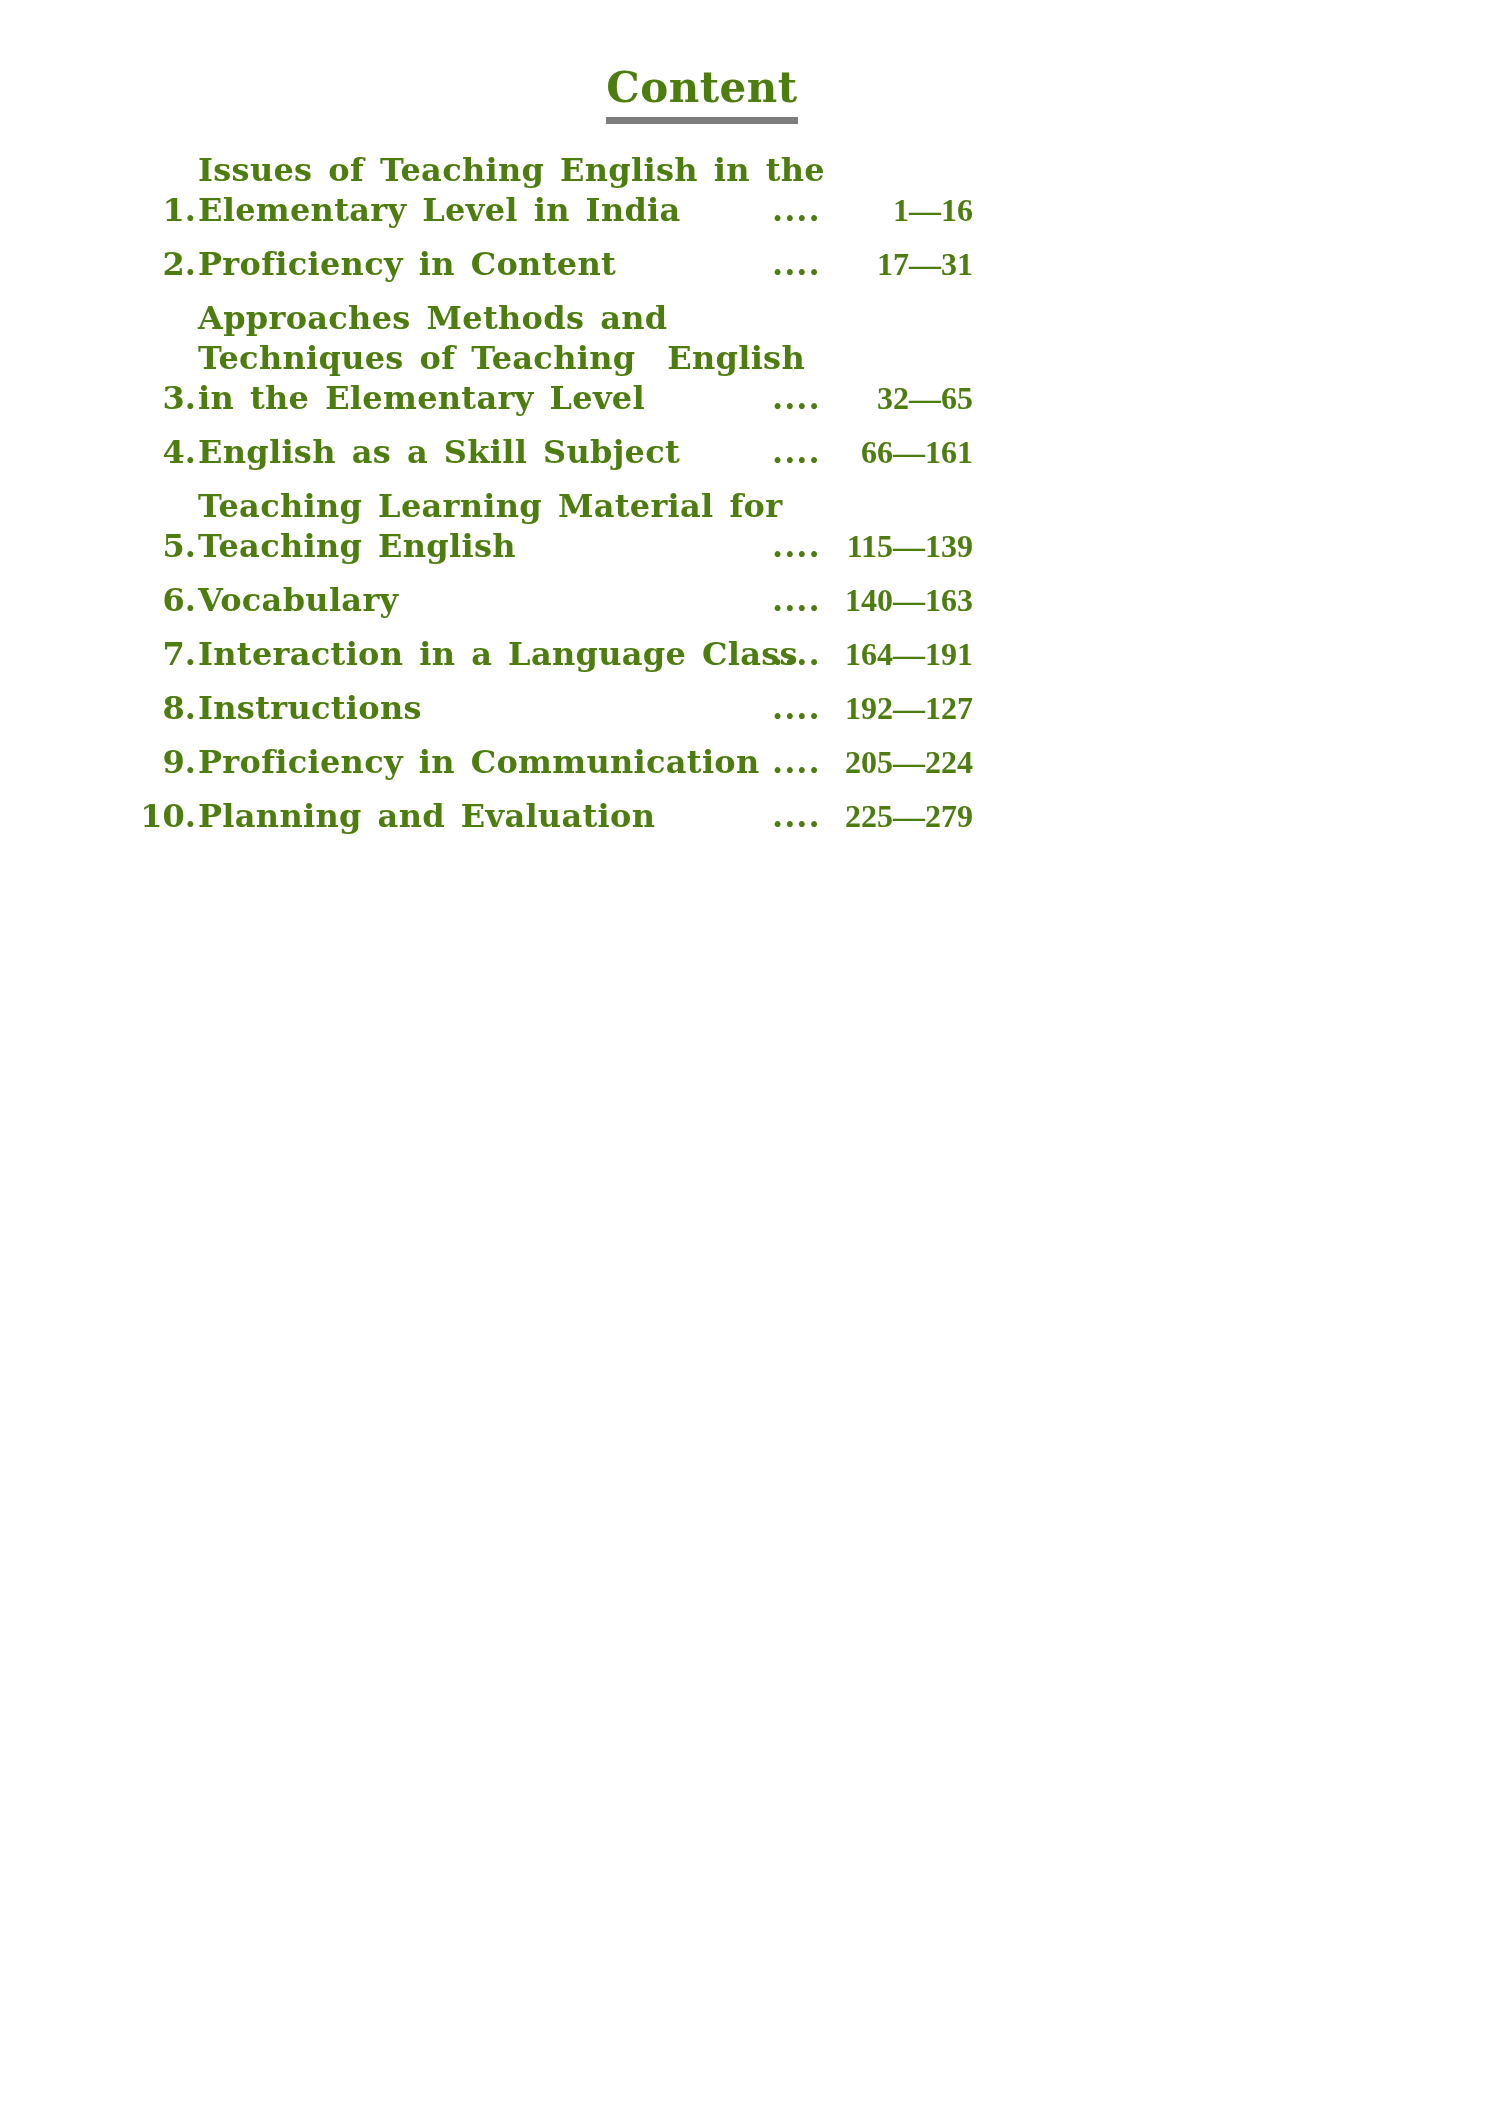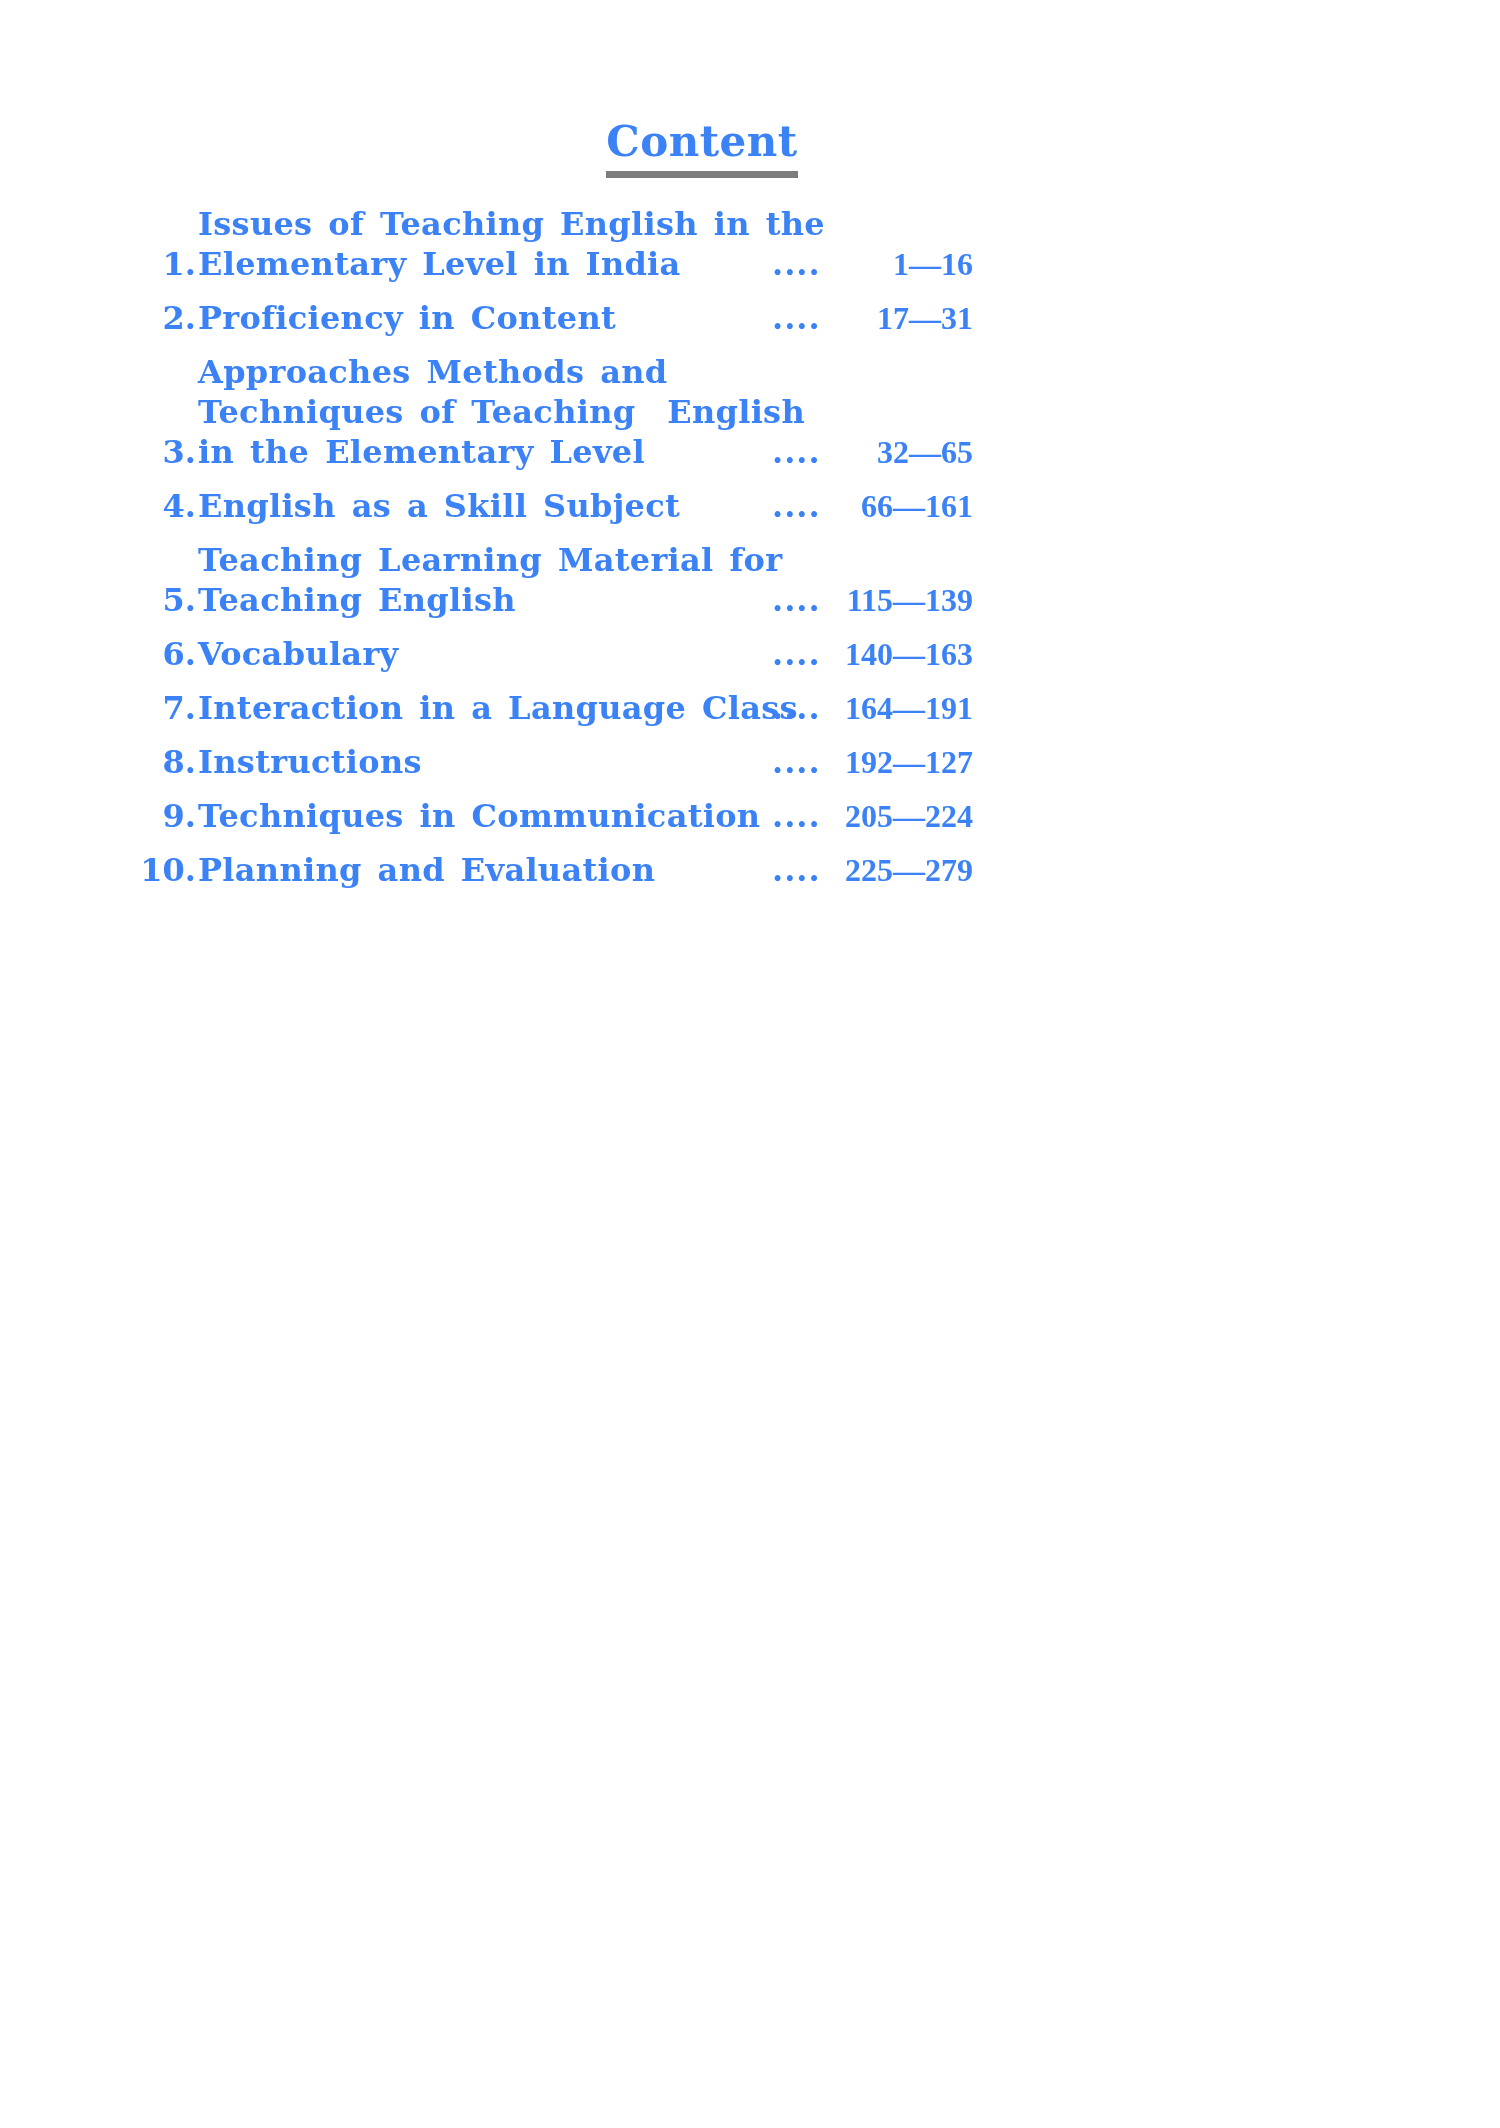--- a/index.html
+++ b/index.html
@@ -5,25 +5,25 @@
   html, body {
     margin: 0;
     padding: 0;
     background: #ffffff;
   }
   .page {
     position: relative;
     width: 1500px;
     height: 2128px;
     background: #ffffff;
-    color: #3b82f6;
+    color: #4d7c0f;
     font-family: "DejaVu Serif", "Liberation Serif", serif;
     font-weight: bold;
     box-sizing: border-box;
-    padding-top: 118px;
+    padding-top: 64px;
     overflow: hidden;
   }
   .title-wrap {
     text-align: center;
     padding-right: 96px; 
   }
   .title-block {
     display: inline-block;
     text-align: center;
   }
@@ -163,21 +163,21 @@
     <div class="text">
           <div class="line">Instructions</div>
         </div>
     <div class="dots">....</div>
     <div class="pages">192—127</div>
   </div>
 
   <div class="row">
     <div class="num">9.</div>
     <div class="text">
-          <div class="line">Techniques in Communication</div>
+          <div class="line">Proficiency in Communication</div>
         </div>
     <div class="dots">....</div>
     <div class="pages">205—224</div>
   </div>
 
   <div class="row">
     <div class="num">10.</div>
     <div class="text">
           <div class="line">Planning and Evaluation</div>
         </div>

